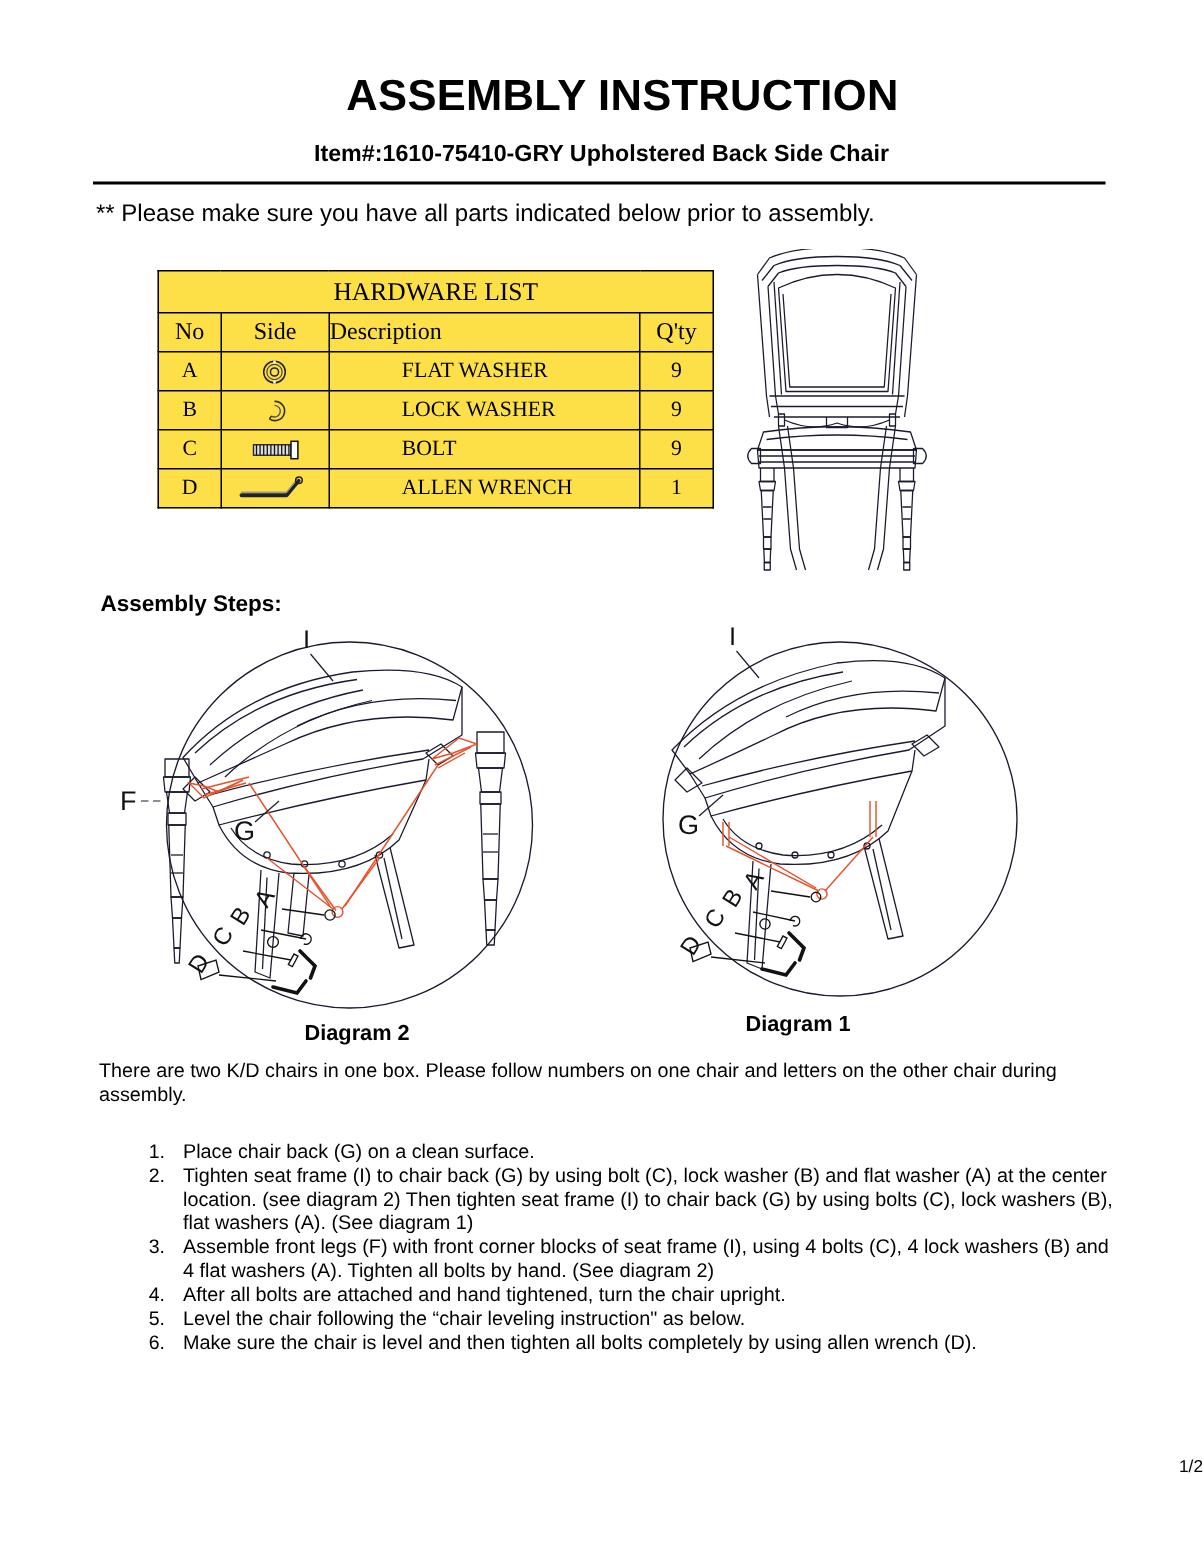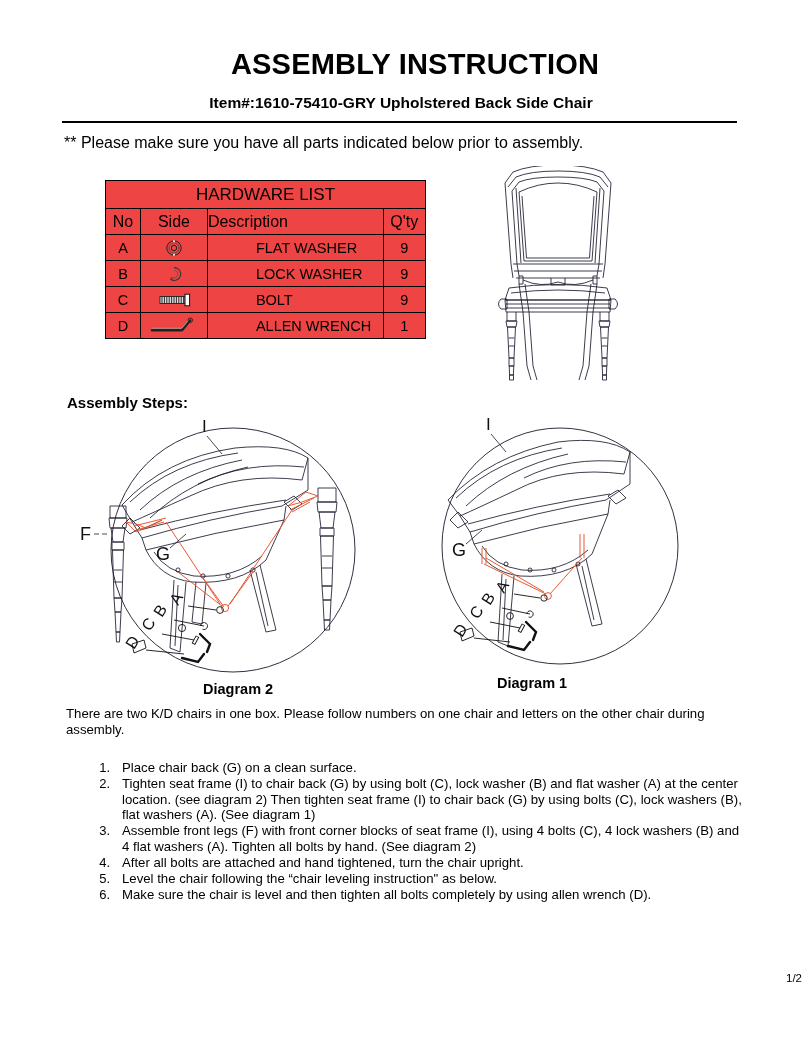--- a/index.html
+++ b/index.html
@@ -47,23 +47,24 @@
   .notice {
     position: absolute;
     left: 64px; top: 134px;
     font-size: 16px;
   }
 
   
   .hw-table {
     position: absolute;
     left: 105px; top: 180px;
-    width: 321px;
+    width: 371px;
     border-collapse: collapse;
-    background: #ef4444;
+    background: #fde047;
+    font-family: Liberation Serif, serif;
   }
   .hw-table td, .hw-table th {
     border: 1px solid #000000;
     font-weight: normal;
     font-size: 14.5px;
     text-align: center;
     padding: 0;
   }
   .hw-title-cell {
     height: 27px;

